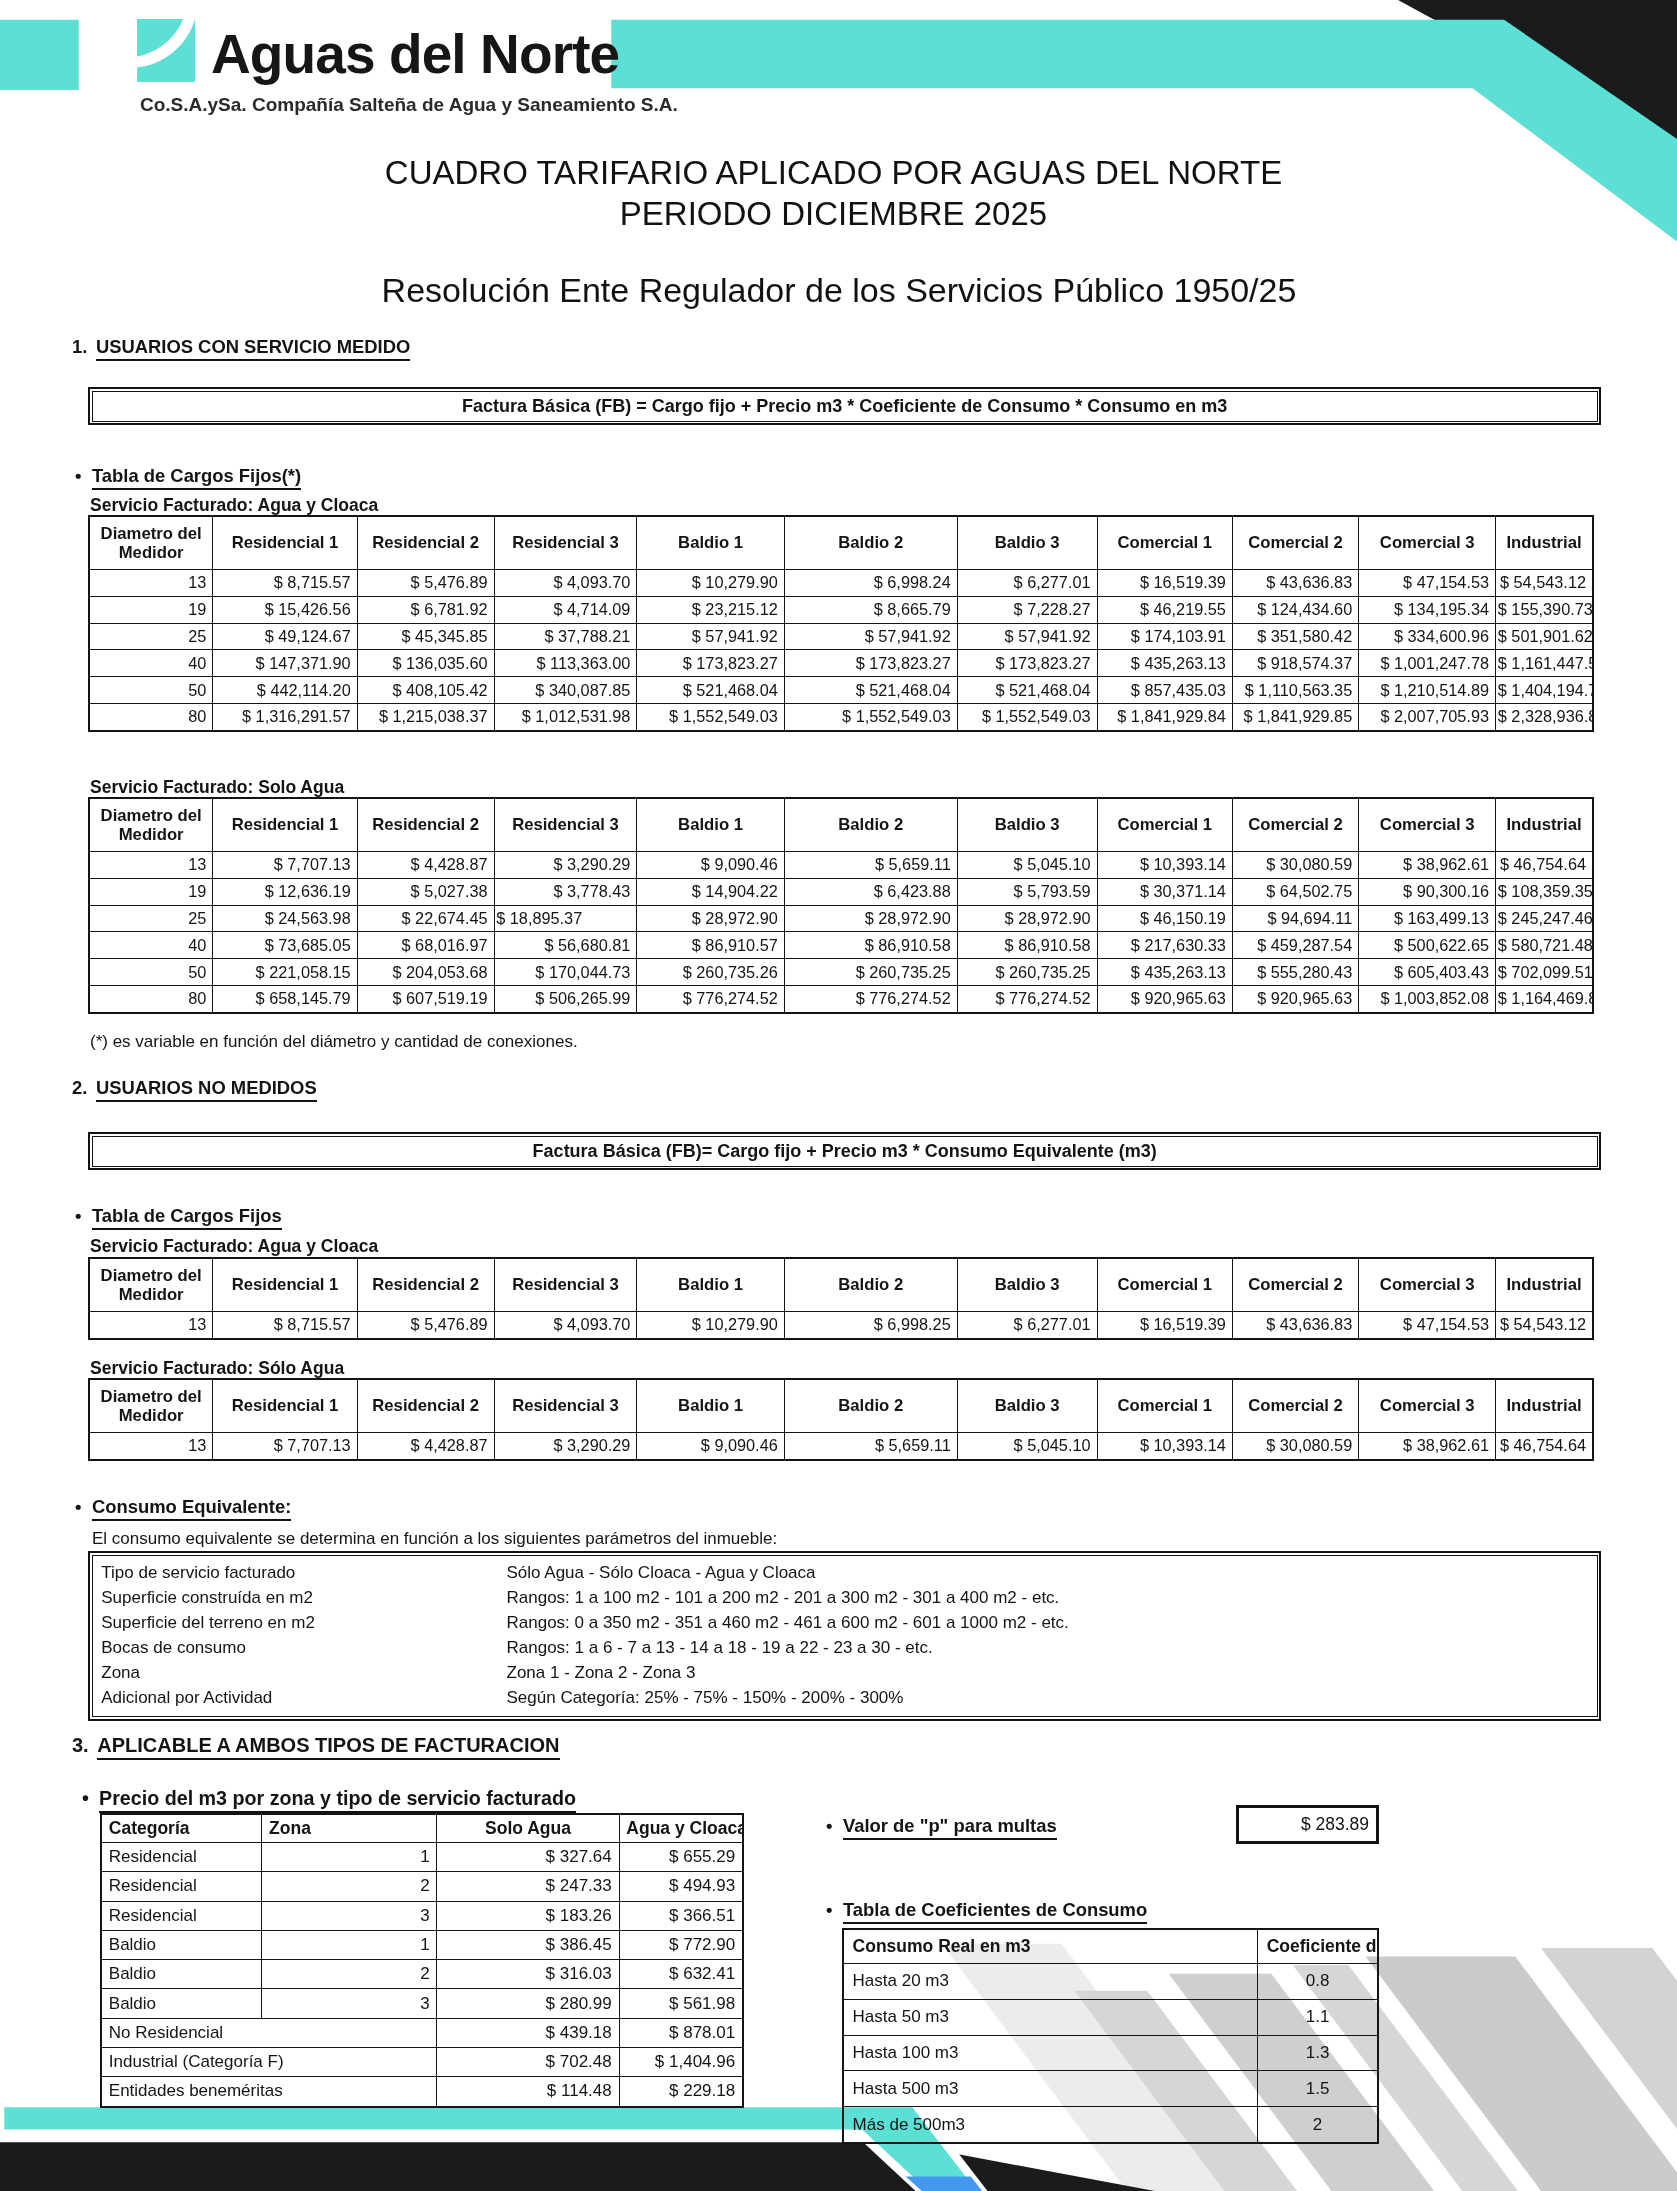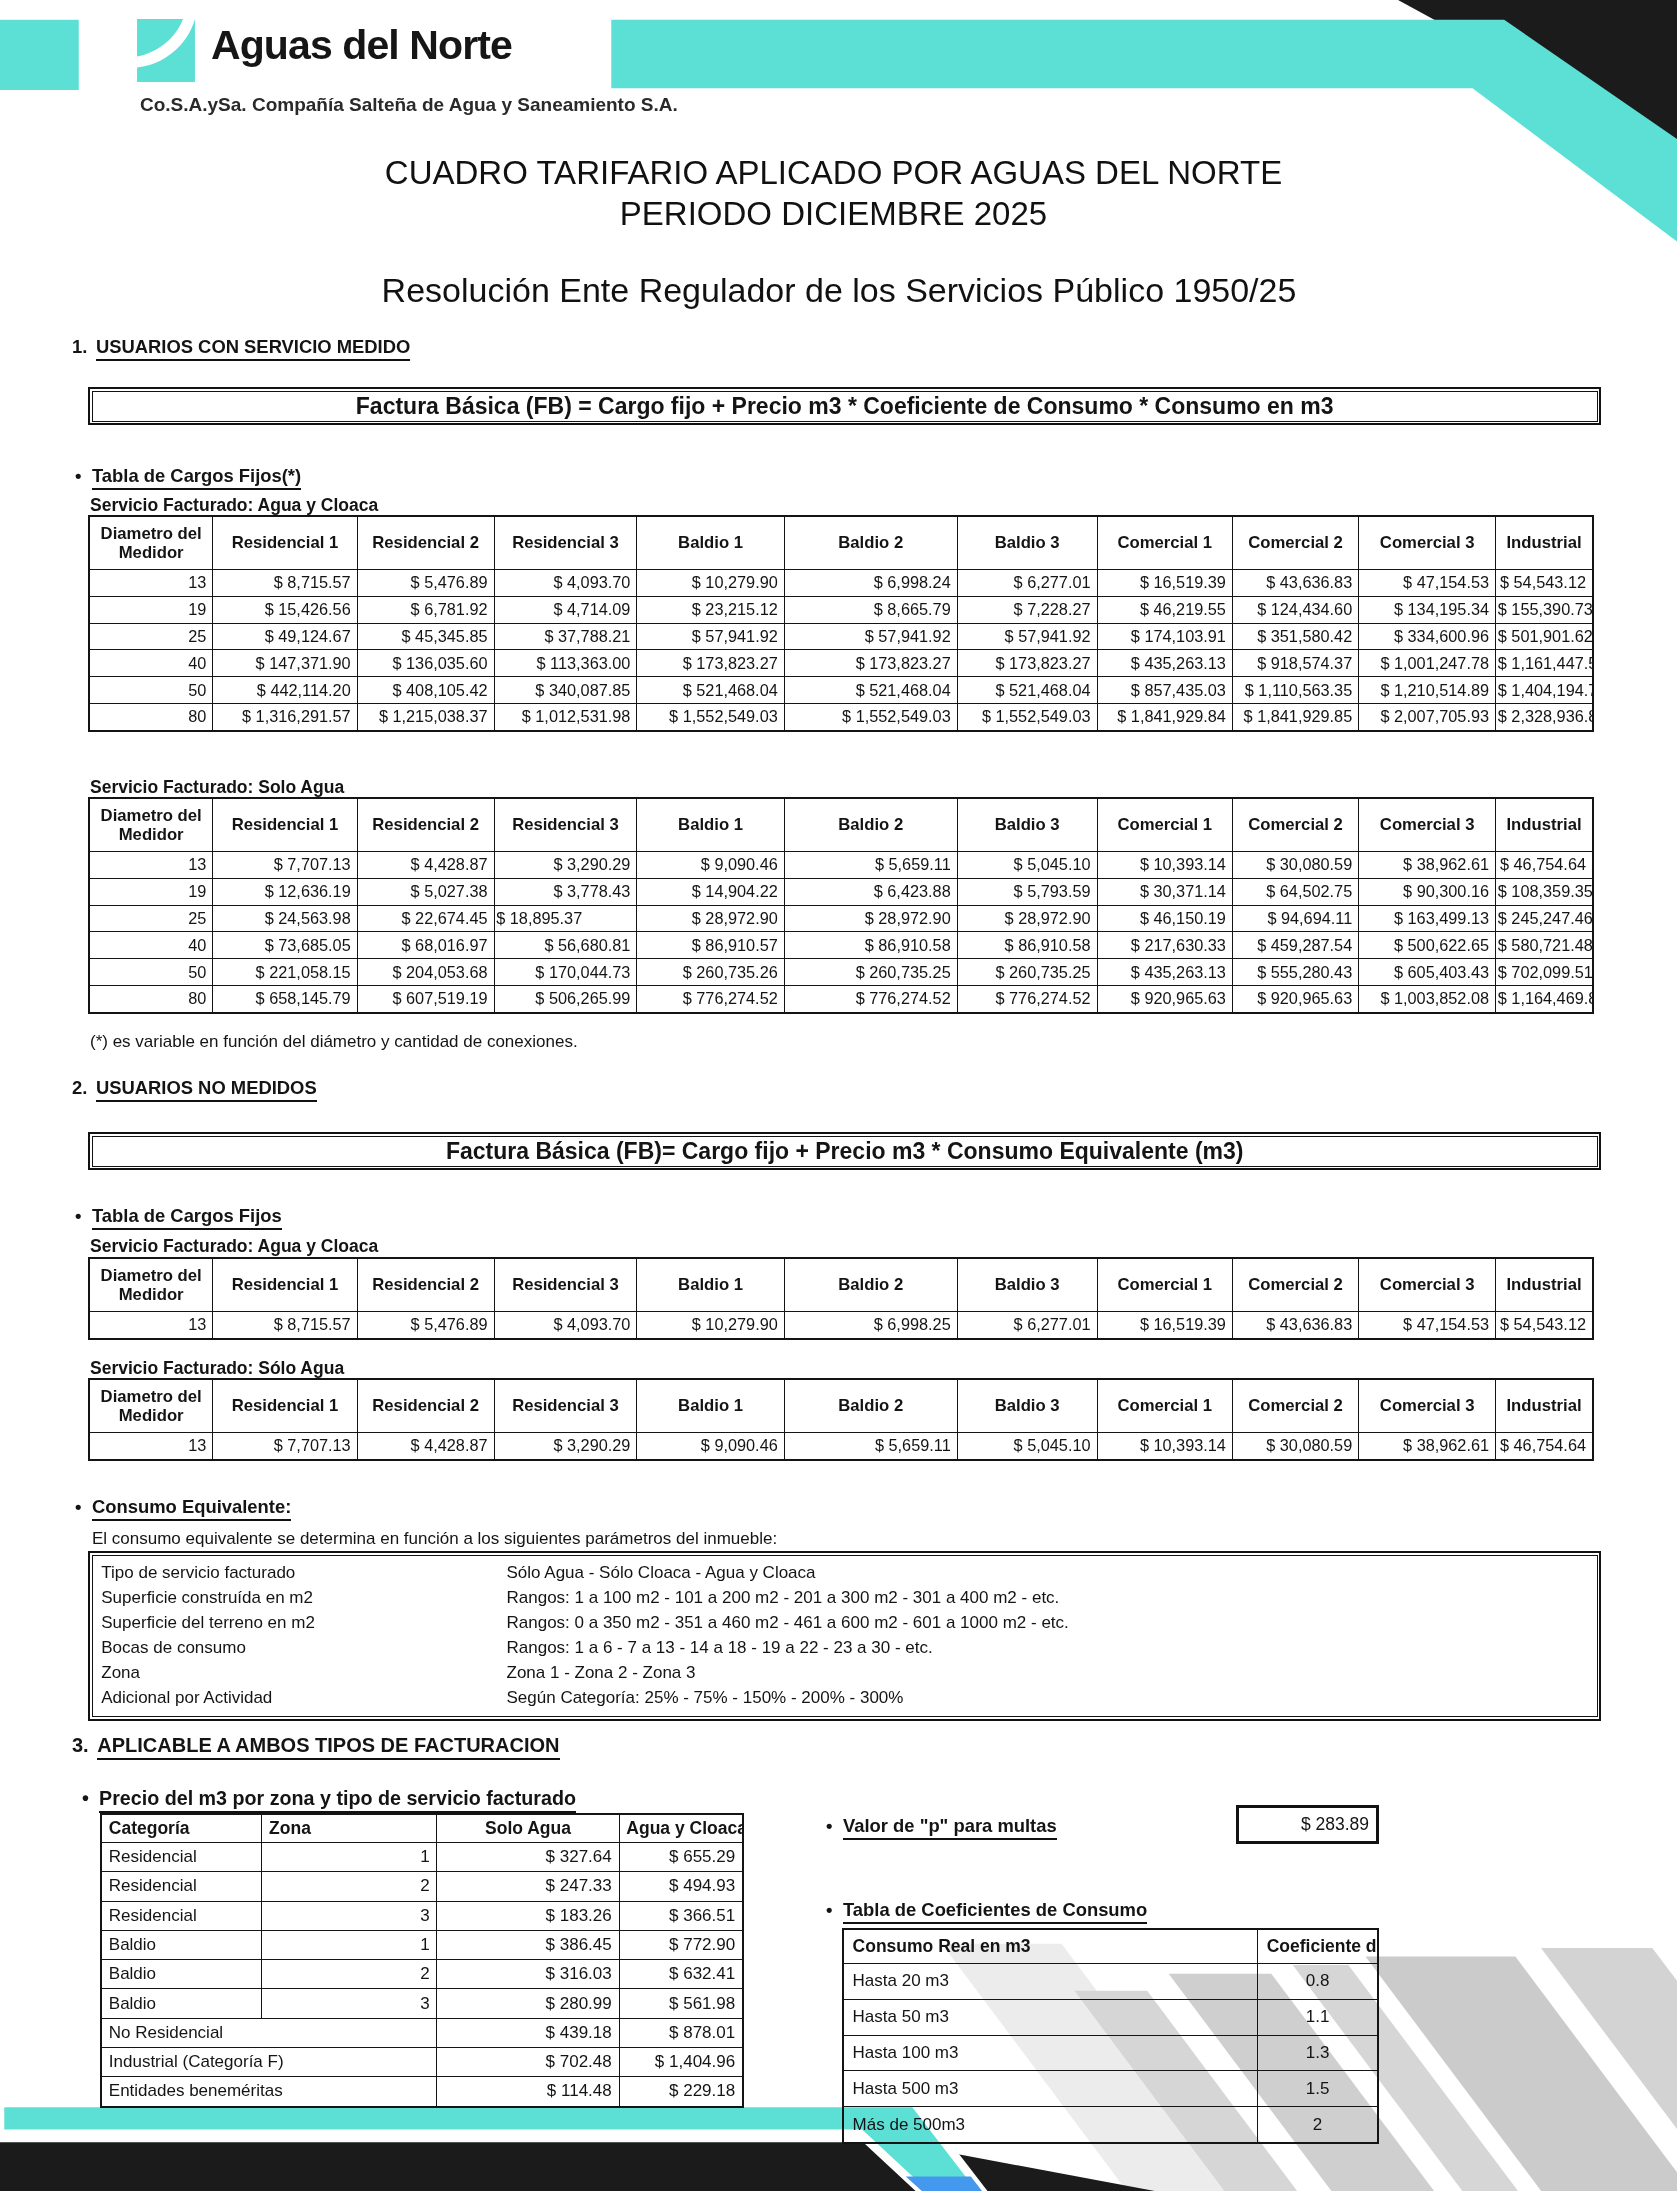--- a/index.html
+++ b/index.html
@@ -2,36 +2,36 @@
 <html style="font-size:13.7px"><head>
 <meta charset="utf-8">
 <style>
   html,body{margin:0;padding:0;background:#e8e8e8;}
   #page{position:relative;width:1678px;height:2192px;background:#ffffff;overflow:hidden;
         font-family:"Liberation Sans",sans-serif;color:#141414;}
   svg.deco{position:absolute;left:0;z-index:0;display:block;}
   .content{position:absolute;inset:0;z-index:2;}
   .abs{position:absolute;}
   
-  .logo-title{font-size:41px;font-weight:700;letter-spacing:-0.9px;color:#161616;white-space:nowrap;}
+  .logo-title{font-size:55px;font-weight:700;letter-spacing:-0.9px;color:#161616;white-space:nowrap;}
   .logo-tagline{font-size:19px;font-weight:700;color:#2a2a2a;white-space:nowrap;}
   
   .title{left:0;right:11px;text-align:center;font-size:33px;font-weight:500;color:#111;}
   .subtitle{left:0;right:0;text-align:center;font-size:34px;font-weight:400;color:#111;}
   
   .h-sec{font-size:18.4px;font-weight:700;white-space:nowrap;}
   .h-sec .num{margin-right:8.6px;}
   .h-sec .txt{border-bottom:2.1px solid #111;padding-bottom:1.7px;}
   .h-big{font-size:20px;}
   .bullet{display:inline-block;width:17px;font-weight:700;}
   
   .dbox{border:2.6px solid #121212;padding:1.7px;background:#fff;}
   .dbox .inner{border:1.7px solid #121212;}
   .formula .inner{display:flex;align-items:center;justify-content:center;
-                  font-size:23px;font-weight:700;height:29px;}
+                  font-size:18px;font-weight:700;height:29px;}
   
   table{border-collapse:collapse;table-layout:fixed;background:transparent;}
   th,td{border:1.7px solid #141414;white-space:nowrap;overflow:hidden;}
   table.frame{border:2.6px solid #141414;}
   .t-main{width:1506px;font-size:16.3px;}
   .t-main th{height:50px;font-size:16.7px;font-weight:700;text-align:center;line-height:1.15;white-space:normal;}
   .t-main td{height:24px;padding:0.9px 6px 0.9px 1.7px;}
   .t-main th:nth-child(1){width:8.0%;}  .t-main th:nth-child(2){width:9.4%;}
   .t-main th:nth-child(3){width:8.9%;}  .t-main th:nth-child(4){width:9.3%;}
   .t-main th:nth-child(5){width:9.6%;}  .t-main th:nth-child(6){width:11.3%;}

